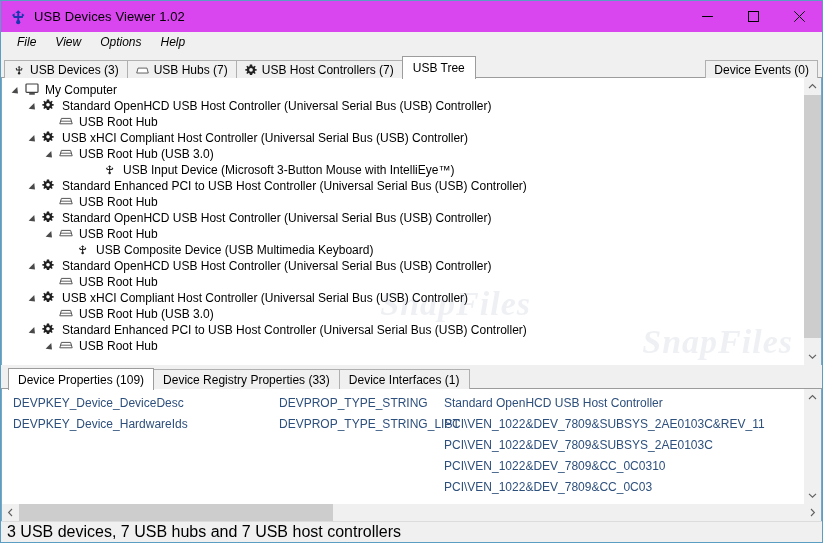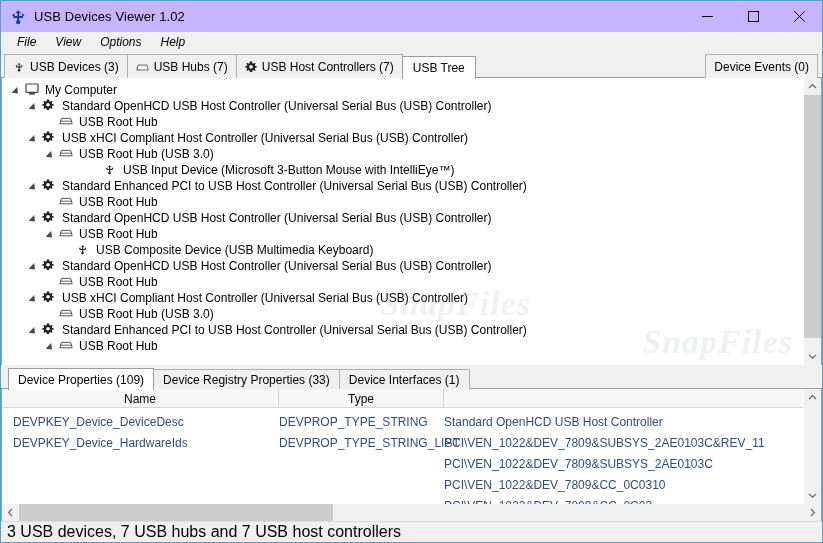--- a/index.html
+++ b/index.html
@@ -9,21 +9,21 @@
     font-size:12px;color:#000;background:#ffffff;
     -webkit-font-smoothing:antialiased;
   }
   .window{
     position:relative;width:823px;height:543px;box-sizing:border-box;
     border:1px solid #5a9ec4;background:#f0f0f0;display:flex;flex-direction:column;
   }
 
   
   .titlebar{
-    height:31px;flex:0 0 31px;background:#c4b5fd;display:flex;align-items:center;
+    height:31px;flex:0 0 31px;background:#d946ef;display:flex;align-items:center;
     position:relative;
   }
   .title-icon{width:20px;height:20px;margin-left:7px;margin-right:6px;position:relative;flex:0 0 20px;}
   .title-text{font-size:13px;color:#000;letter-spacing:.1px;}
   .caption-buttons{position:absolute;right:0;top:0;height:31px;display:flex;}
   .capbtn{width:46px;height:31px;display:flex;align-items:center;justify-content:center;}
 
   
   .menubar{
     height:21px;flex:0 0 21px;background:#f0f0f0;display:flex;align-items:center;
@@ -33,21 +33,21 @@
 
   
   .tabstrip{
     flex:0 0 25px;height:25px;background:#f0f0f0;position:relative;
     display:flex;align-items:flex-end;padding-left:3px;box-sizing:border-box;
   }
   .tabstrip::after{
     content:"";position:absolute;left:0;right:0;bottom:0;height:1px;background:#9c9c9c;
   }
   .tab{
-    position:relative;z-index:2;height:24px;display:flex;align-items:center;gap:5px;
+    position:relative;z-index:2;height:18px;display:flex;align-items:center;gap:5px;
     padding:0 8px;font-size:12px;color:#000;background:#f0f0f0;
     border:1px solid #b0b0b0;border-bottom:none;box-sizing:border-box;
     margin-right:-1px;
   }
   .tab.active{
     background:#ffffff;height:23px;border-color:#9c9c9c;z-index:3;
     margin-bottom:-1px;padding:0 10px;
   }
   .tab-right{position:absolute;right:4px;bottom:0;margin-right:0;}
 
@@ -444,25 +444,20 @@
     </div>
     <div class="btab">
       <span>Device Interfaces (1)</span>
     </div>
   </div>
 
   <div class="listwrap">
     <div class="listbody">
       <div class="listmain">
 
-        <div class="colhdr">
-          <div class="col c1">Name</div>
-          <div class="col c2">Type</div>
-          <div class="col c3"></div>
-        </div>
 
         <div class="rows" id="prop-rows">
             <div class="prow">
               <span class="pc1">DEVPKEY_Device_DeviceDesc</span>
               <span class="pc2">DEVPROP_TYPE_STRING</span>
               <span class="pc3">Standard OpenHCD USB Host Controller</span>
             </div>
             <div class="prow">
               <span class="pc1">DEVPKEY_Device_HardwareIds</span>
               <span class="pc2">DEVPROP_TYPE_STRING_LIST</span>

